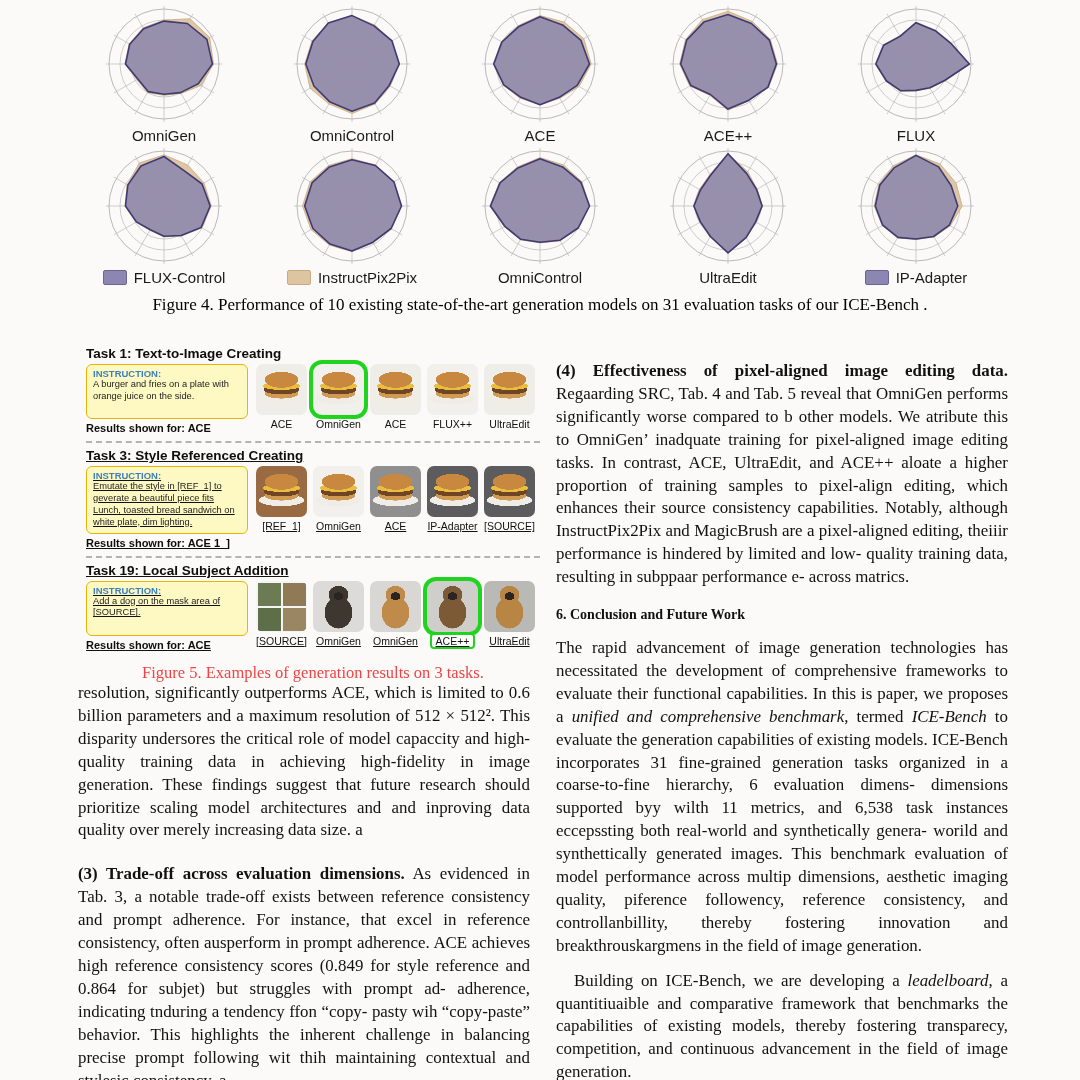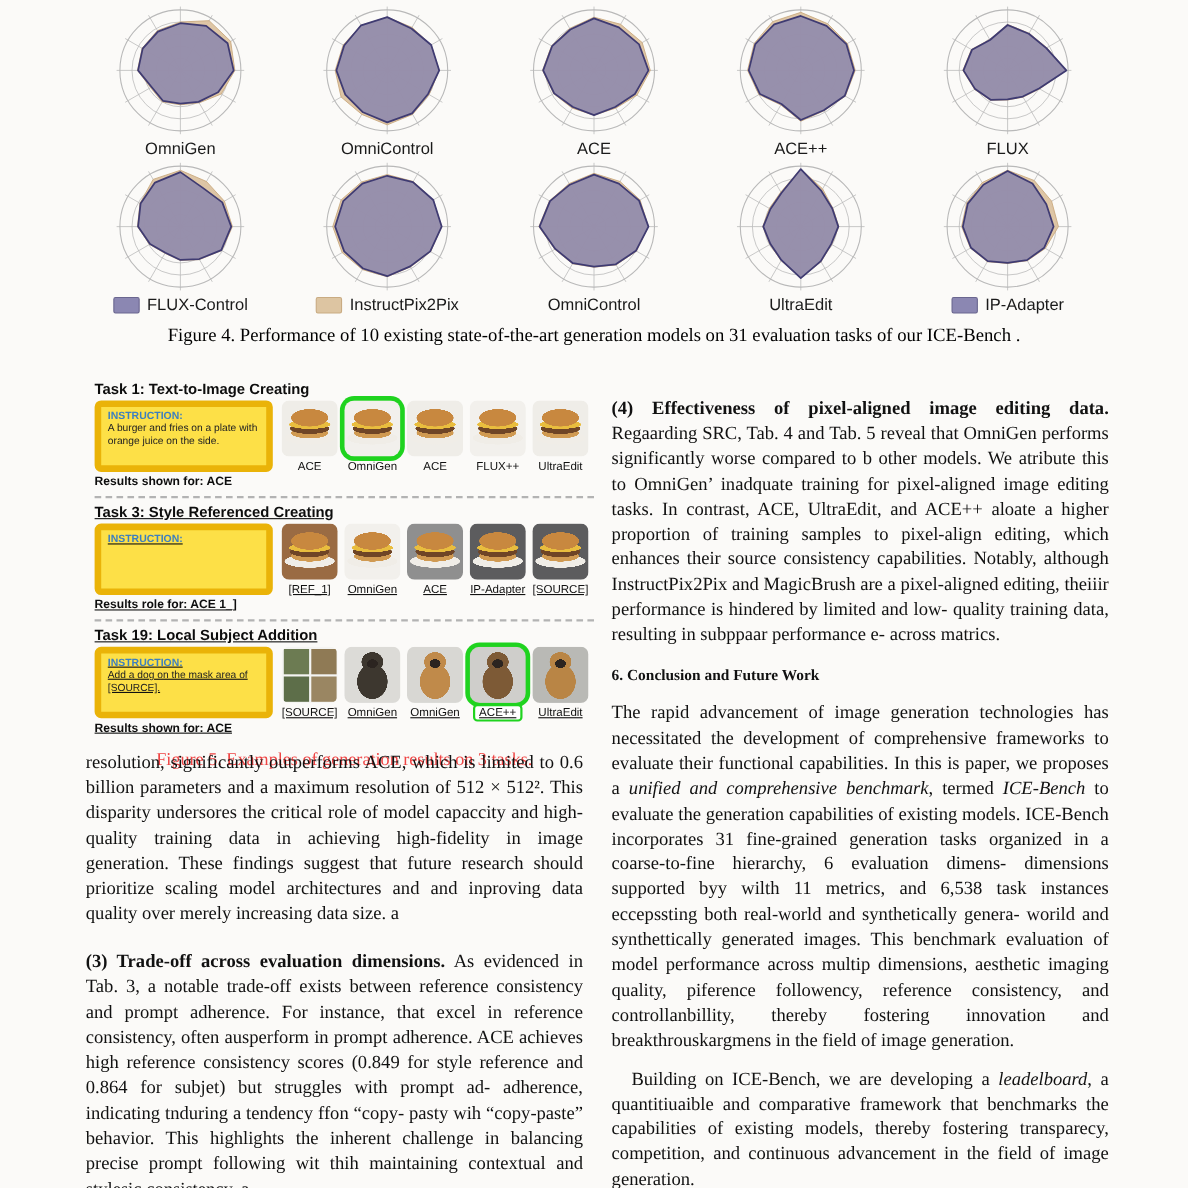--- a/index.html
+++ b/index.html
@@ -22,21 +22,21 @@
   .swatch.tan{background:#ddc5a2;border:1px solid #c9ab82;}
   .f4-caption{
     text-align:center;font-size:17px;margin-top:9px;color:#000;
   }
   
   #figure5{position:absolute;left:86px;top:346px;width:454px;}
   .task + .task{border-top:2px dashed #b3b3b3;margin-top:7px;padding-top:5px;text-decoration:underline;}
   .task-title{font-family:"Liberation Sans", sans-serif;font-weight:bold;font-size:13.5px;color:#0d0d0d;margin-bottom:3px;}
   .task-body{display:flex;gap:8px;}
   .task-left{width:162px;flex:none;display:flex;flex-direction:column;justify-content:space-between;}
-  .instr-box{border:6px solid #eab308;border-radius:6px;padding:3px 6px 4px 6px;background:#fde047;min-height:46px;}
+  .instr-box{border:1px solid #eab308;border-radius:6px;padding:3px 6px 4px 6px;background:#fef9c3;min-height:46px;}
   .instr-label{font-family:"Liberation Sans", sans-serif;font-weight:bold;font-size:9.5px;color:#3c7fc0;display:block;}
   .instr-text{font-family:"Liberation Sans", sans-serif;font-size:9.3px;line-height:1.28;color:#222;}
   .results-for{font-family:"Liberation Sans", sans-serif;font-weight:bold;font-size:11px;color:#0d0d0d;margin-top:3px;}
   .thumbs{display:flex;gap:6px;flex:1;}
   .thumb-wrap{display:flex;flex-direction:column;align-items:center;width:51px;flex:none;}
   .th{width:51px;height:51px;border-radius:7px;background-color:#e7e4de;background-repeat:no-repeat;flex:none;}
   .th.hl{box-shadow:0 0 0 4px #1fd31f;border-radius:9px;}
   .thumb-label{font-family:"Liberation Sans", sans-serif;font-size:10.5px;color:#111;margin-top:3px;white-space:nowrap;}
   .thumb-label.boxed{background:#fff;border:2px solid #1fd31f;border-radius:4px;padding:0 4px;margin-top:1px;}
   .th[data-style^="burger"]{background-image:
@@ -384,22 +384,23 @@
             </div>
           </div>
         </div>
       </div>
       <div class="task">
         <div class="task-title">Task 3: Style Referenced Creating</div>
         <div class="task-body">
           <div class="task-left">
             <div class="instr-box">
               <span class="instr-label">INSTRUCTION:</span>
-            </div>
-            <div class="results-for">Results role for: ACE 1_]</div>
+              <div class="instr-text">Emutate the style in [REF_1] to geverate a beautiful piece fits Lunch, toasted bread sandwich on white plate, dim lighting.</div>
+            </div>
+            <div class="results-for">Results shown for: ACE 1_]</div>
           </div>
           <div class="thumbs">
             <div class="thumb-wrap">
               <div class="th" data-style="burger-wood"></div>
               <div class="thumb-label">[REF_1]</div>
             </div>
             <div class="thumb-wrap">
               <div class="th" data-style="burger-white"></div>
               <div class="thumb-label">OmniGen</div>
             </div>

